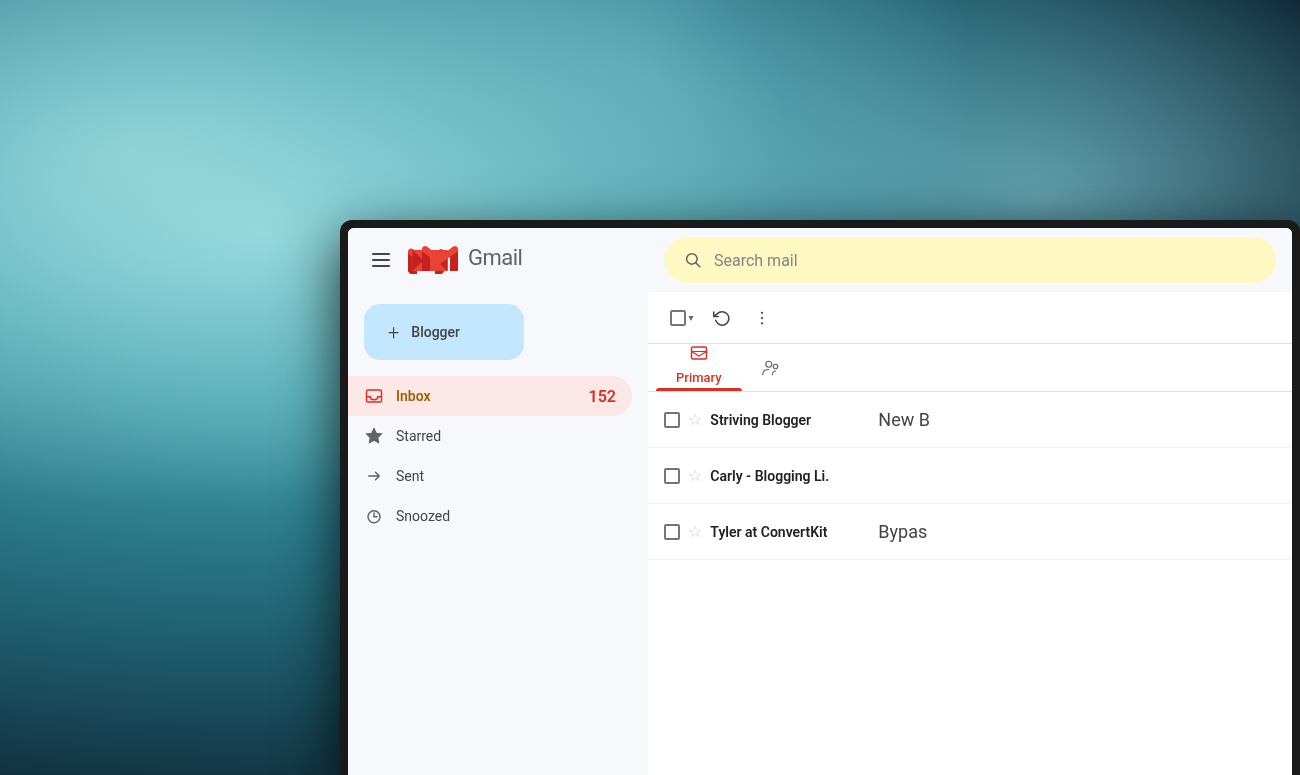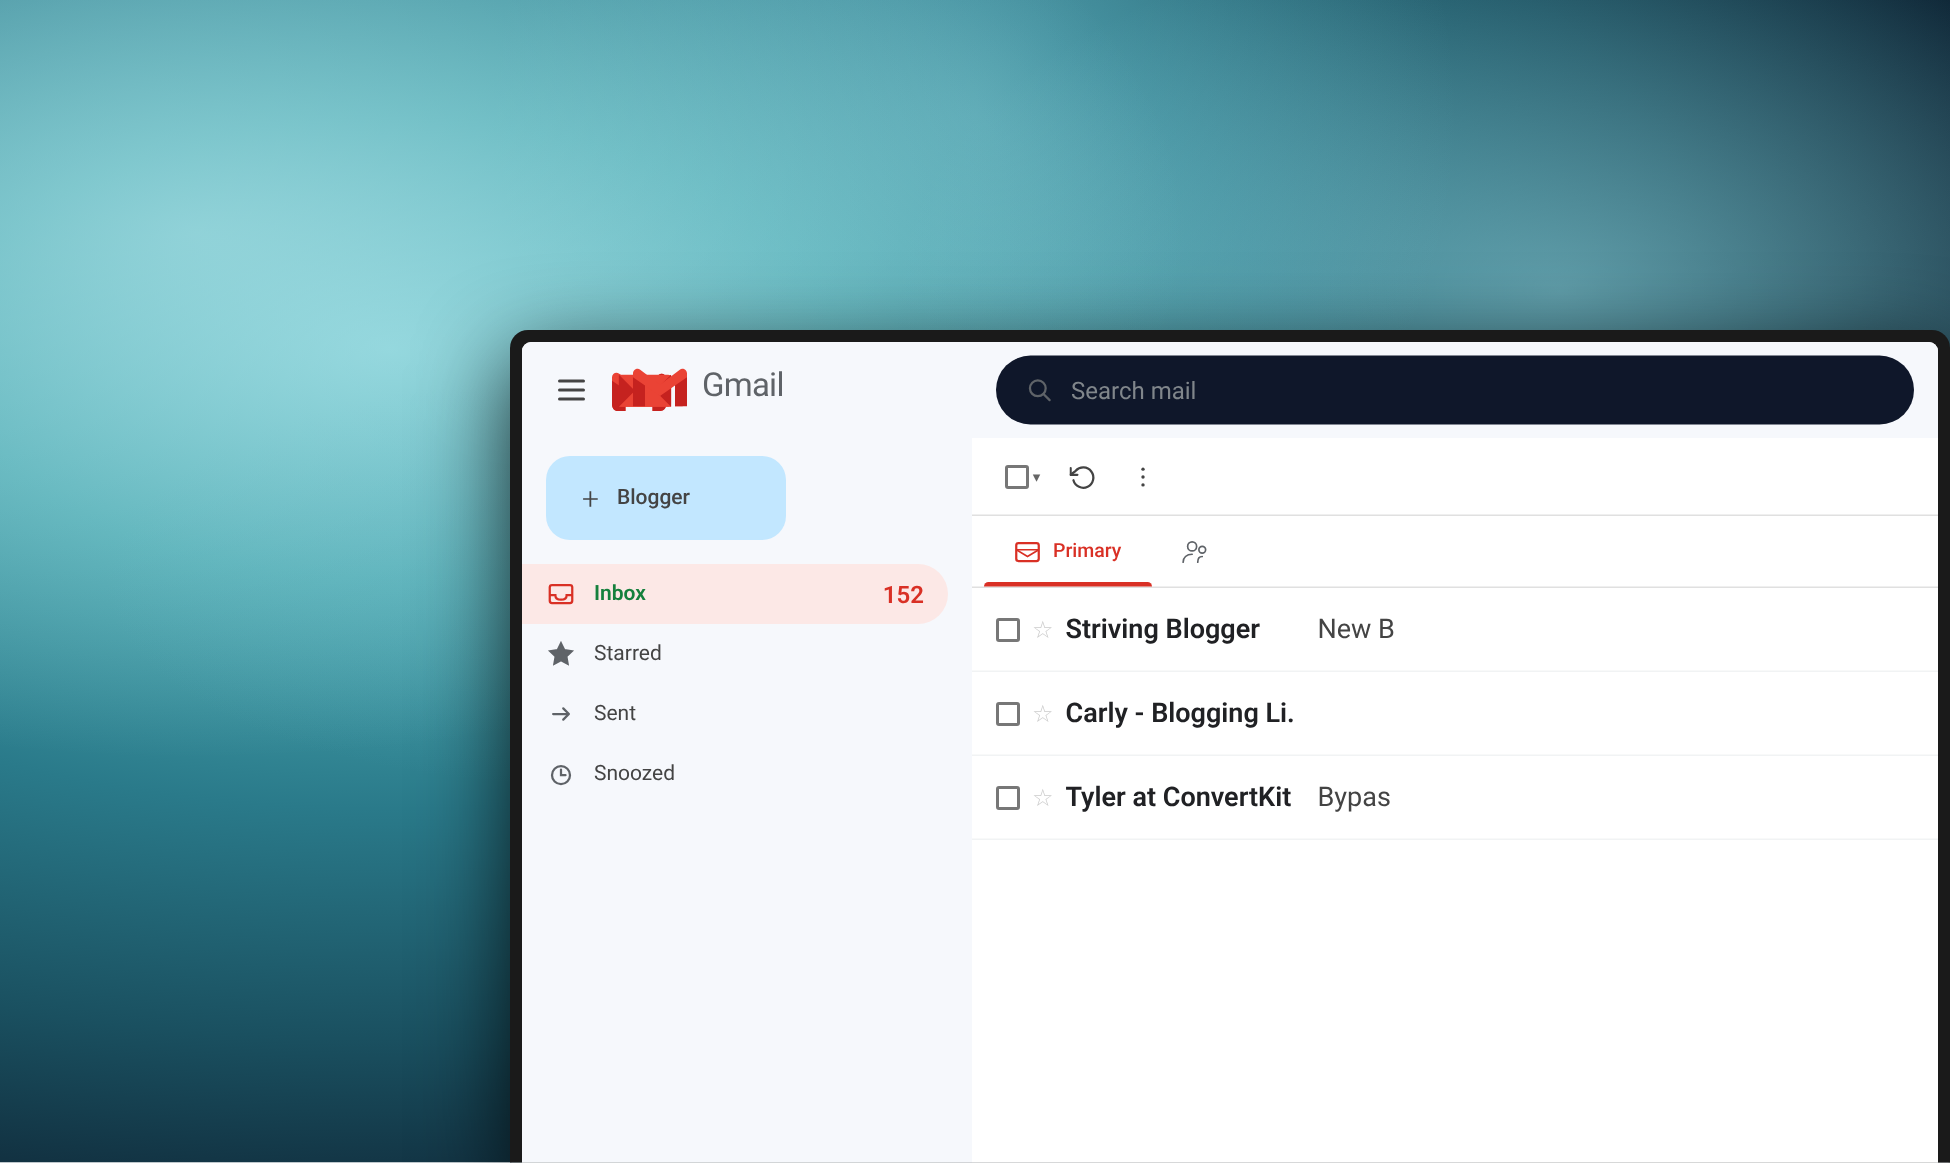--- a/index.html
+++ b/index.html
@@ -111,21 +111,21 @@
       font-size: 22px;
       color: #5f6368;
       font-weight: 400;
       letter-spacing: -0.5px;
     }
 
     .search-bar {
       flex: 1;
       display: flex;
       align-items: center;
-      background: #0f172a;
+      background: #fef9c3;
       border-radius: 24px;
       padding: 8px 20px;
       gap: 12px;
       height: 46px;
       max-width: 680px;
     }
 
     .search-icon-wrap {
       color: #5f6368;
       font-size: 18px;
@@ -204,21 +204,21 @@
     }
 
     .nav-item .nav-label {
       font-size: 14px;
       color: #444;
       font-weight: 400;
       flex: 1;
     }
 
     .nav-item.active .nav-label {
-      color: #15803d;
+      color: #a16207;
       font-weight: 600;
     }
 
     .nav-badge {
       font-size: 16px;
       color: #444;
       font-weight: 500;
     }
 
     .nav-item.active .nav-badge {
@@ -293,20 +293,21 @@
       height: 100%;
       cursor: pointer;
       position: relative;
       color: #80868b;
       font-size: 13px;
       font-weight: 500;
     }
 
     .tab-item.active {
       color: #d93025;
+      flex-direction: column;
     }
 
     .tab-item.active::after {
       content: '';
       position: absolute;
       bottom: 0;
       left: 0;
       right: 0;
       height: 3px;
       background: #d93025;
@@ -347,21 +348,21 @@
     }
 
     .mail-star {
       color: #ccc;
       font-size: 16px;
       flex-shrink: 0;
     }
 
     .mail-sender {
       width: 160px;
-      font-size: 18px;
+      font-size: 14px;
       color: #202124;
       font-weight: 600;
       flex-shrink: 0;
       white-space: nowrap;
       overflow: hidden;
       text-overflow: ellipsis;
     }
 
     .mail-subject {
       flex: 1;

